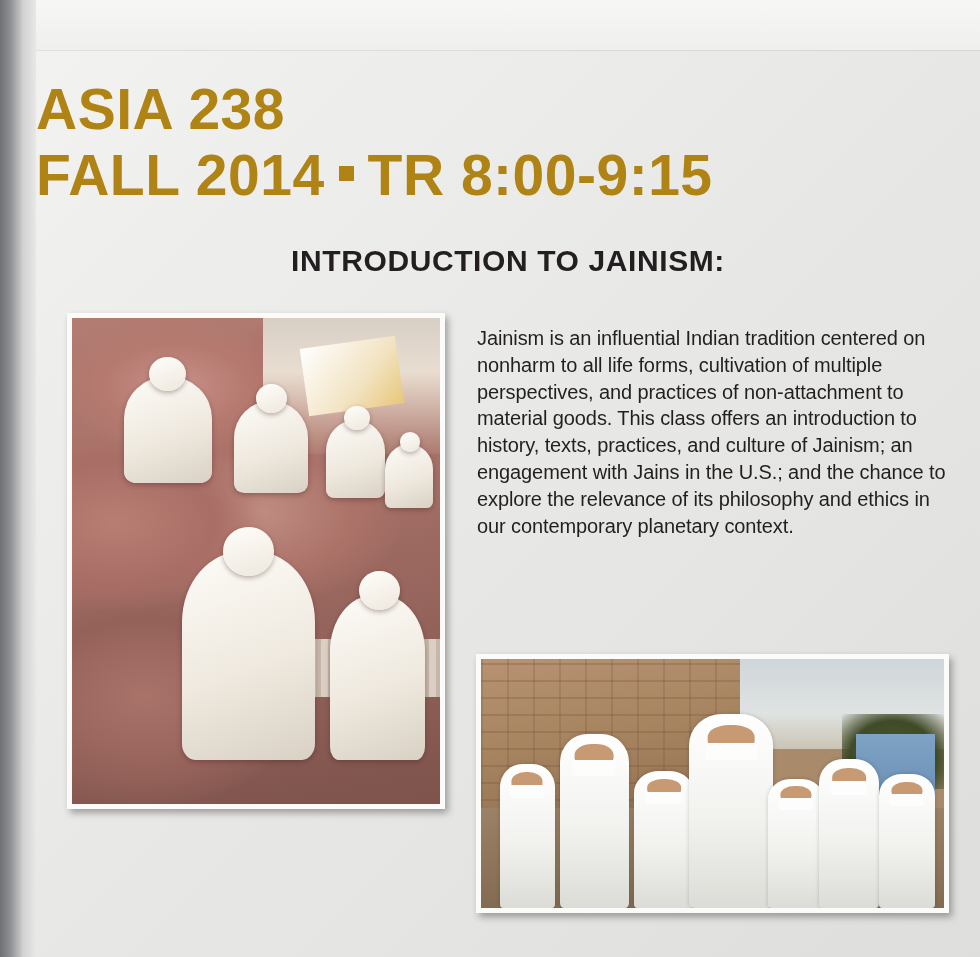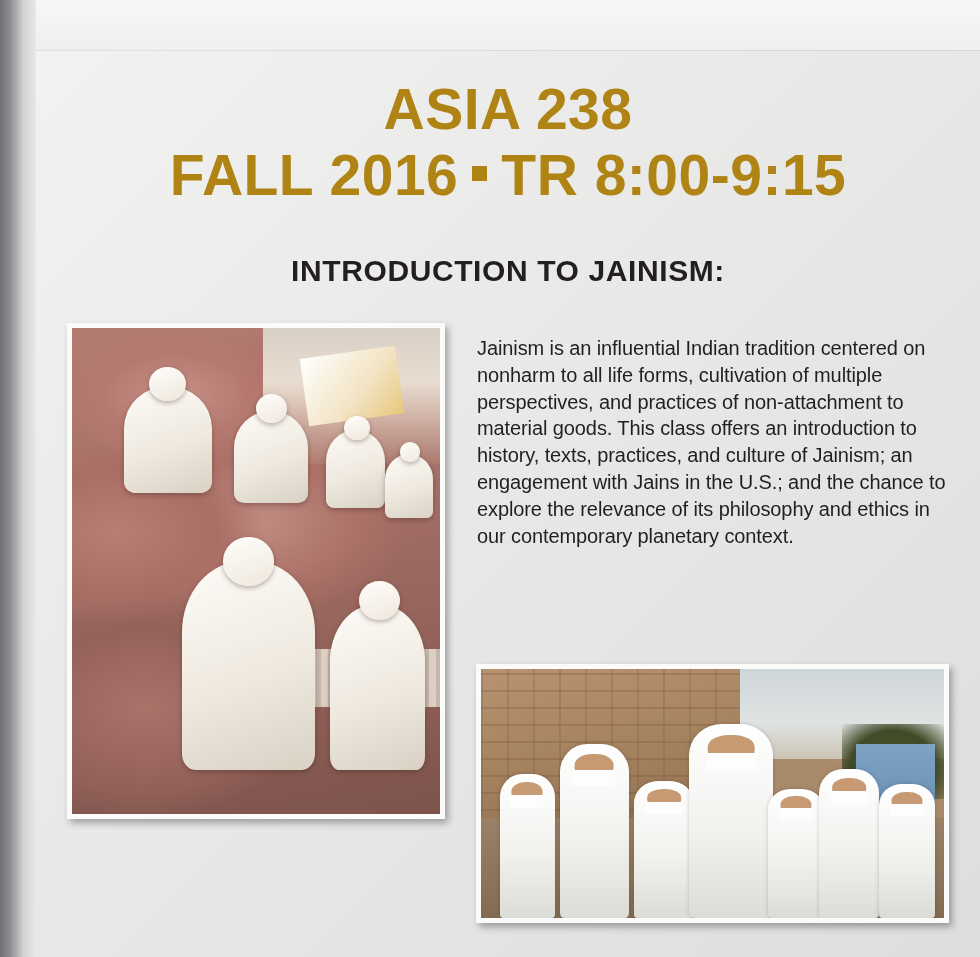--- a/index.html
+++ b/index.html
@@ -60,21 +60,20 @@
     position: absolute;
     left: 36px;
     top: 50px;
     width: 944px;
     height: 907px;
   }
 
   
   .title-block {
     padding-top: 28px;
-    text-align: center;
   }
   .title-line {
     color: #b08414;
     font-family: "Liberation Sans", sans-serif;
     font-weight: bold;
     letter-spacing: 0.5px;
     line-height: 1.12;
   }
   .title-line-1 { font-size: 57px; }
   .title-line-2 { font-size: 57px; margin-top: 2px; }
@@ -82,21 +81,21 @@
     display: inline-block;
     width: 15px;
     height: 15px;
     background: #b08414;
     vertical-align: middle;
     margin: 0 14px 12px 14px;
   }
 
   .subtitle-block {
     text-align: center;
-    margin-top: 44px;
+    margin-top: 34px;
     color: #231f20;
   }
   .subtitle-line {
     font-family: "Liberation Sans", sans-serif;
     font-weight: bold;
     font-size: 30px;
     letter-spacing: 0.6px;
     line-height: 1.28;
   }
 
@@ -293,21 +292,21 @@
   <div class="top-strip"></div>
   <div class="edge-strip"></div>
   <div class="edge-strip-inner"></div>
   <div class="top-hairline"></div>
 
   <div class="content">
 
     <div class="title-block">
       <div class="title-line title-line-1">ASIA 238</div>
       <div class="title-line title-line-2">
-        <span>FALL 2016</span><span class="sep-dot"></span><span>TR 8:00-9:15</span>
+        <span>FALL 2014</span><span class="sep-dot"></span><span>TR 8:00-9:15</span>
       </div>
     </div>
 
     <div class="subtitle-block">
       <div class="subtitle-line">INTRODUCTION TO JAINISM:</div>
     </div>
 
     <div class="body-area">
 
       <div class="photo-statues">

